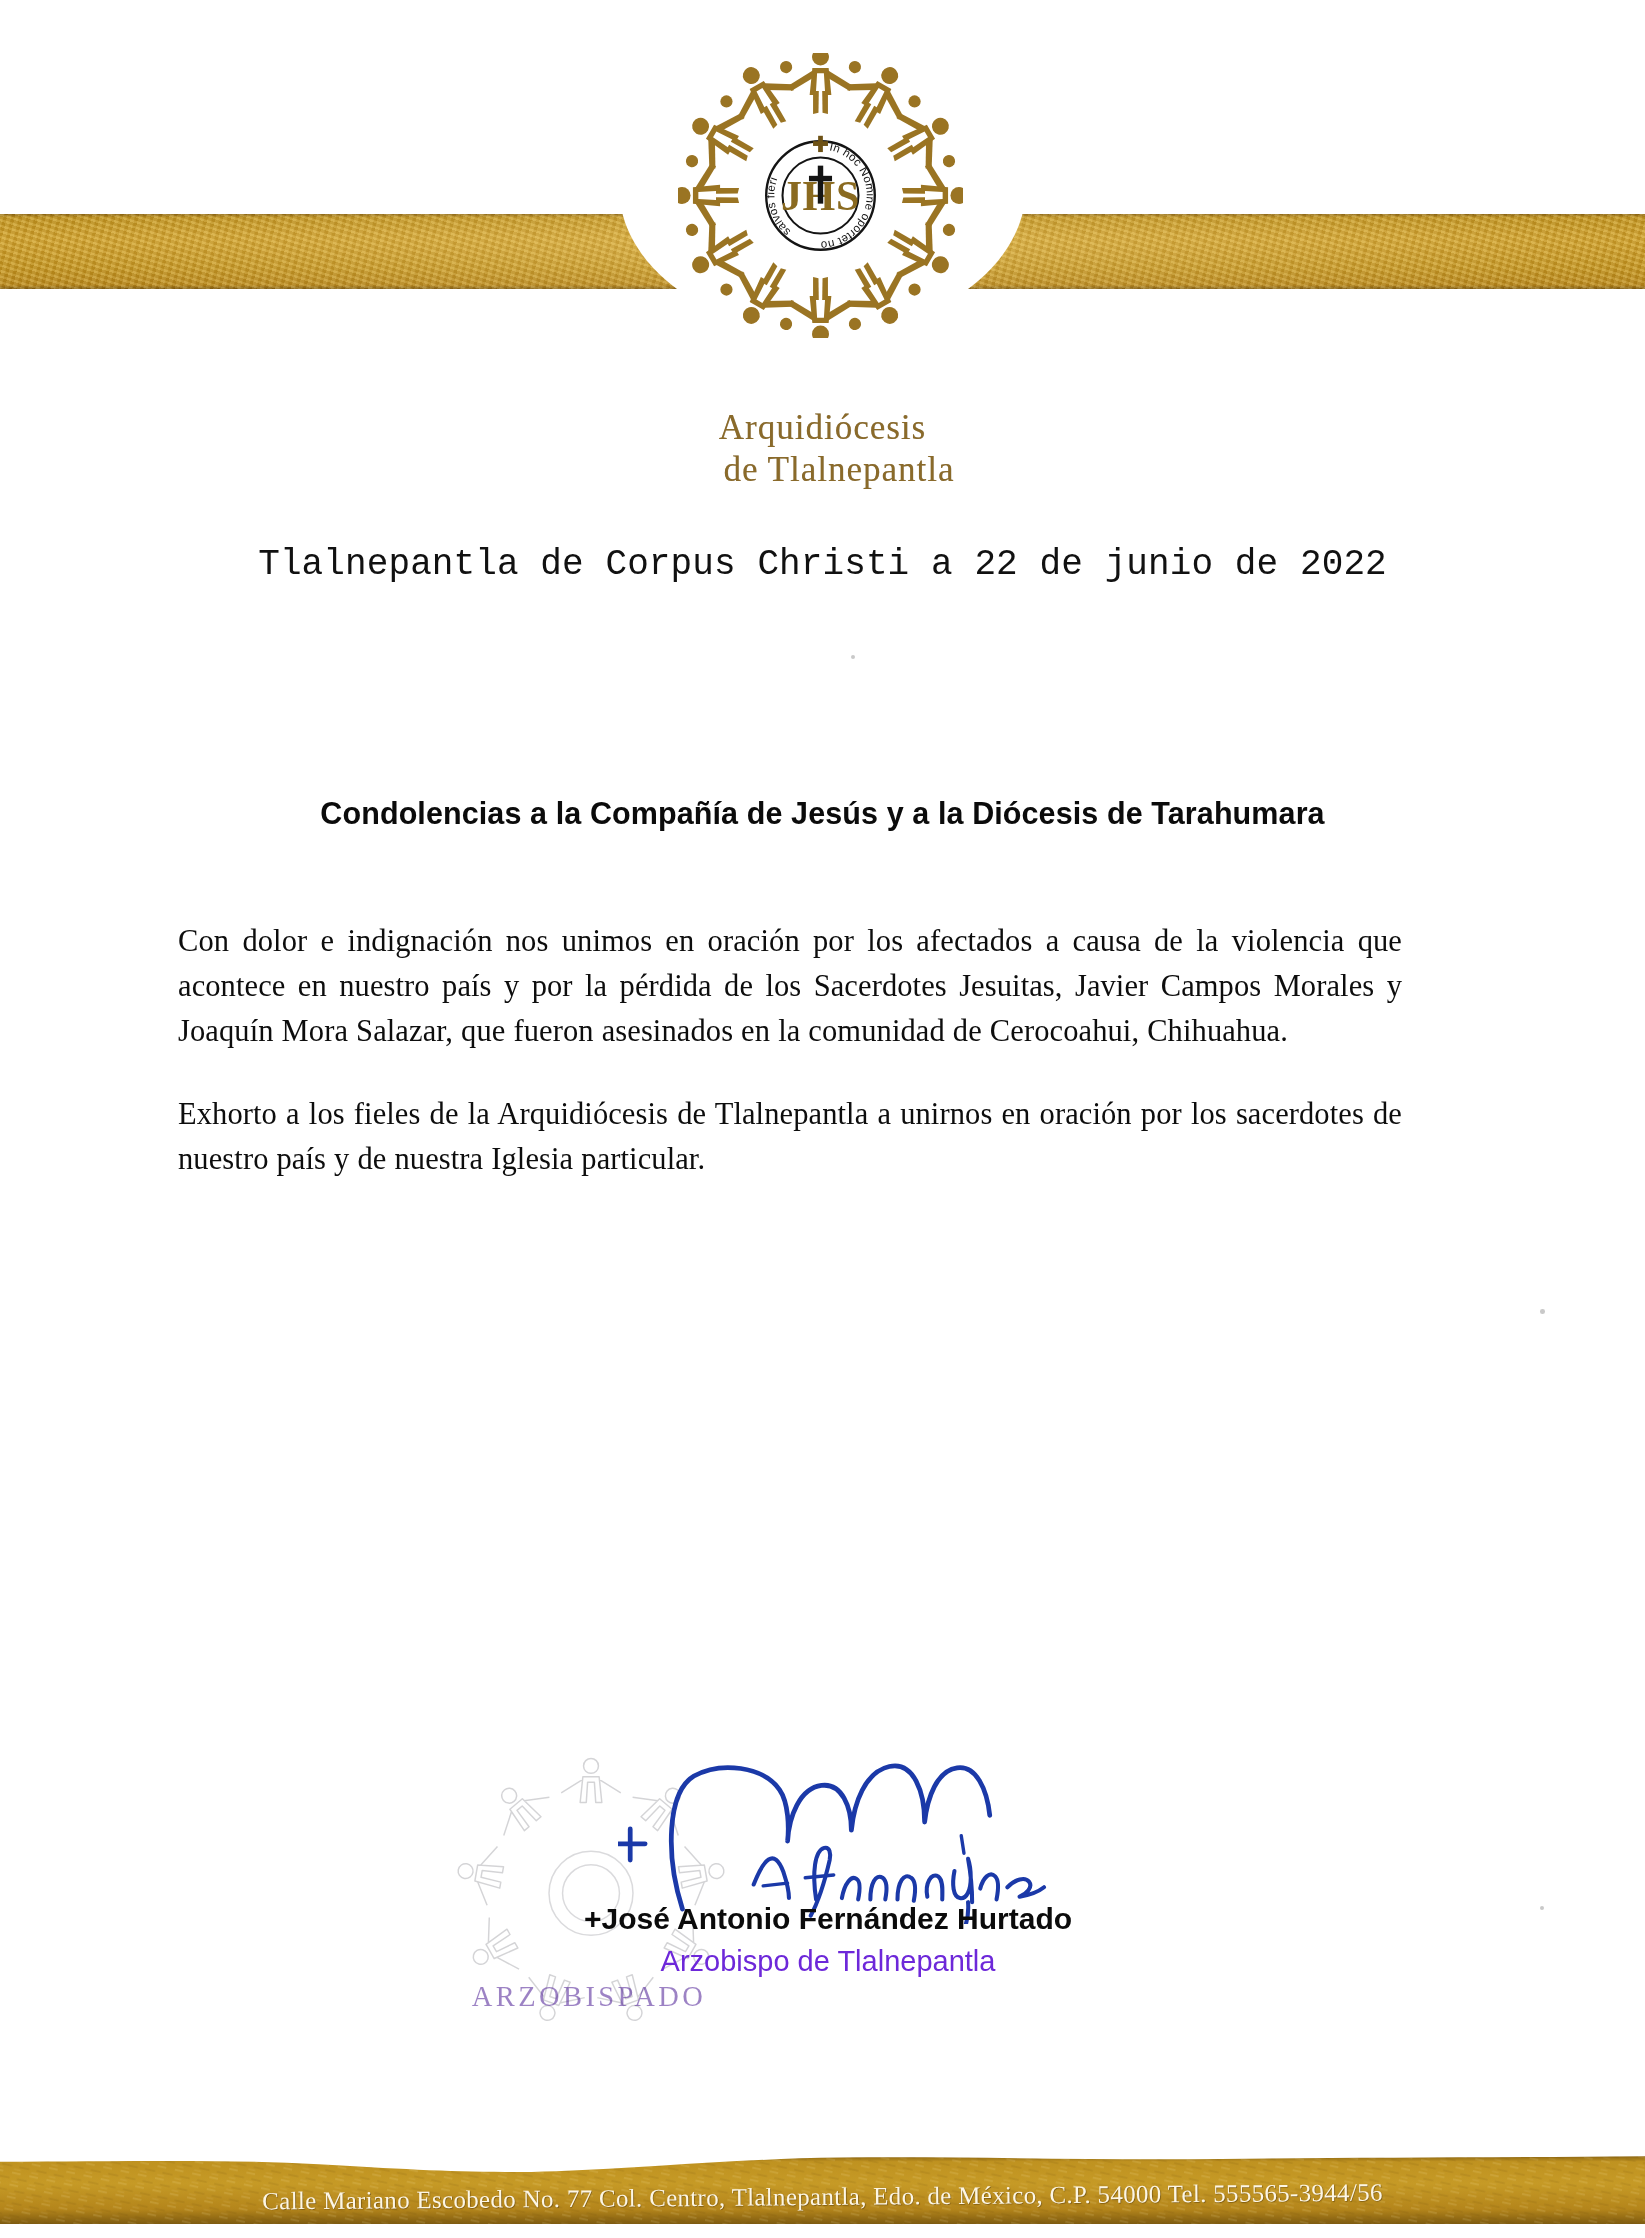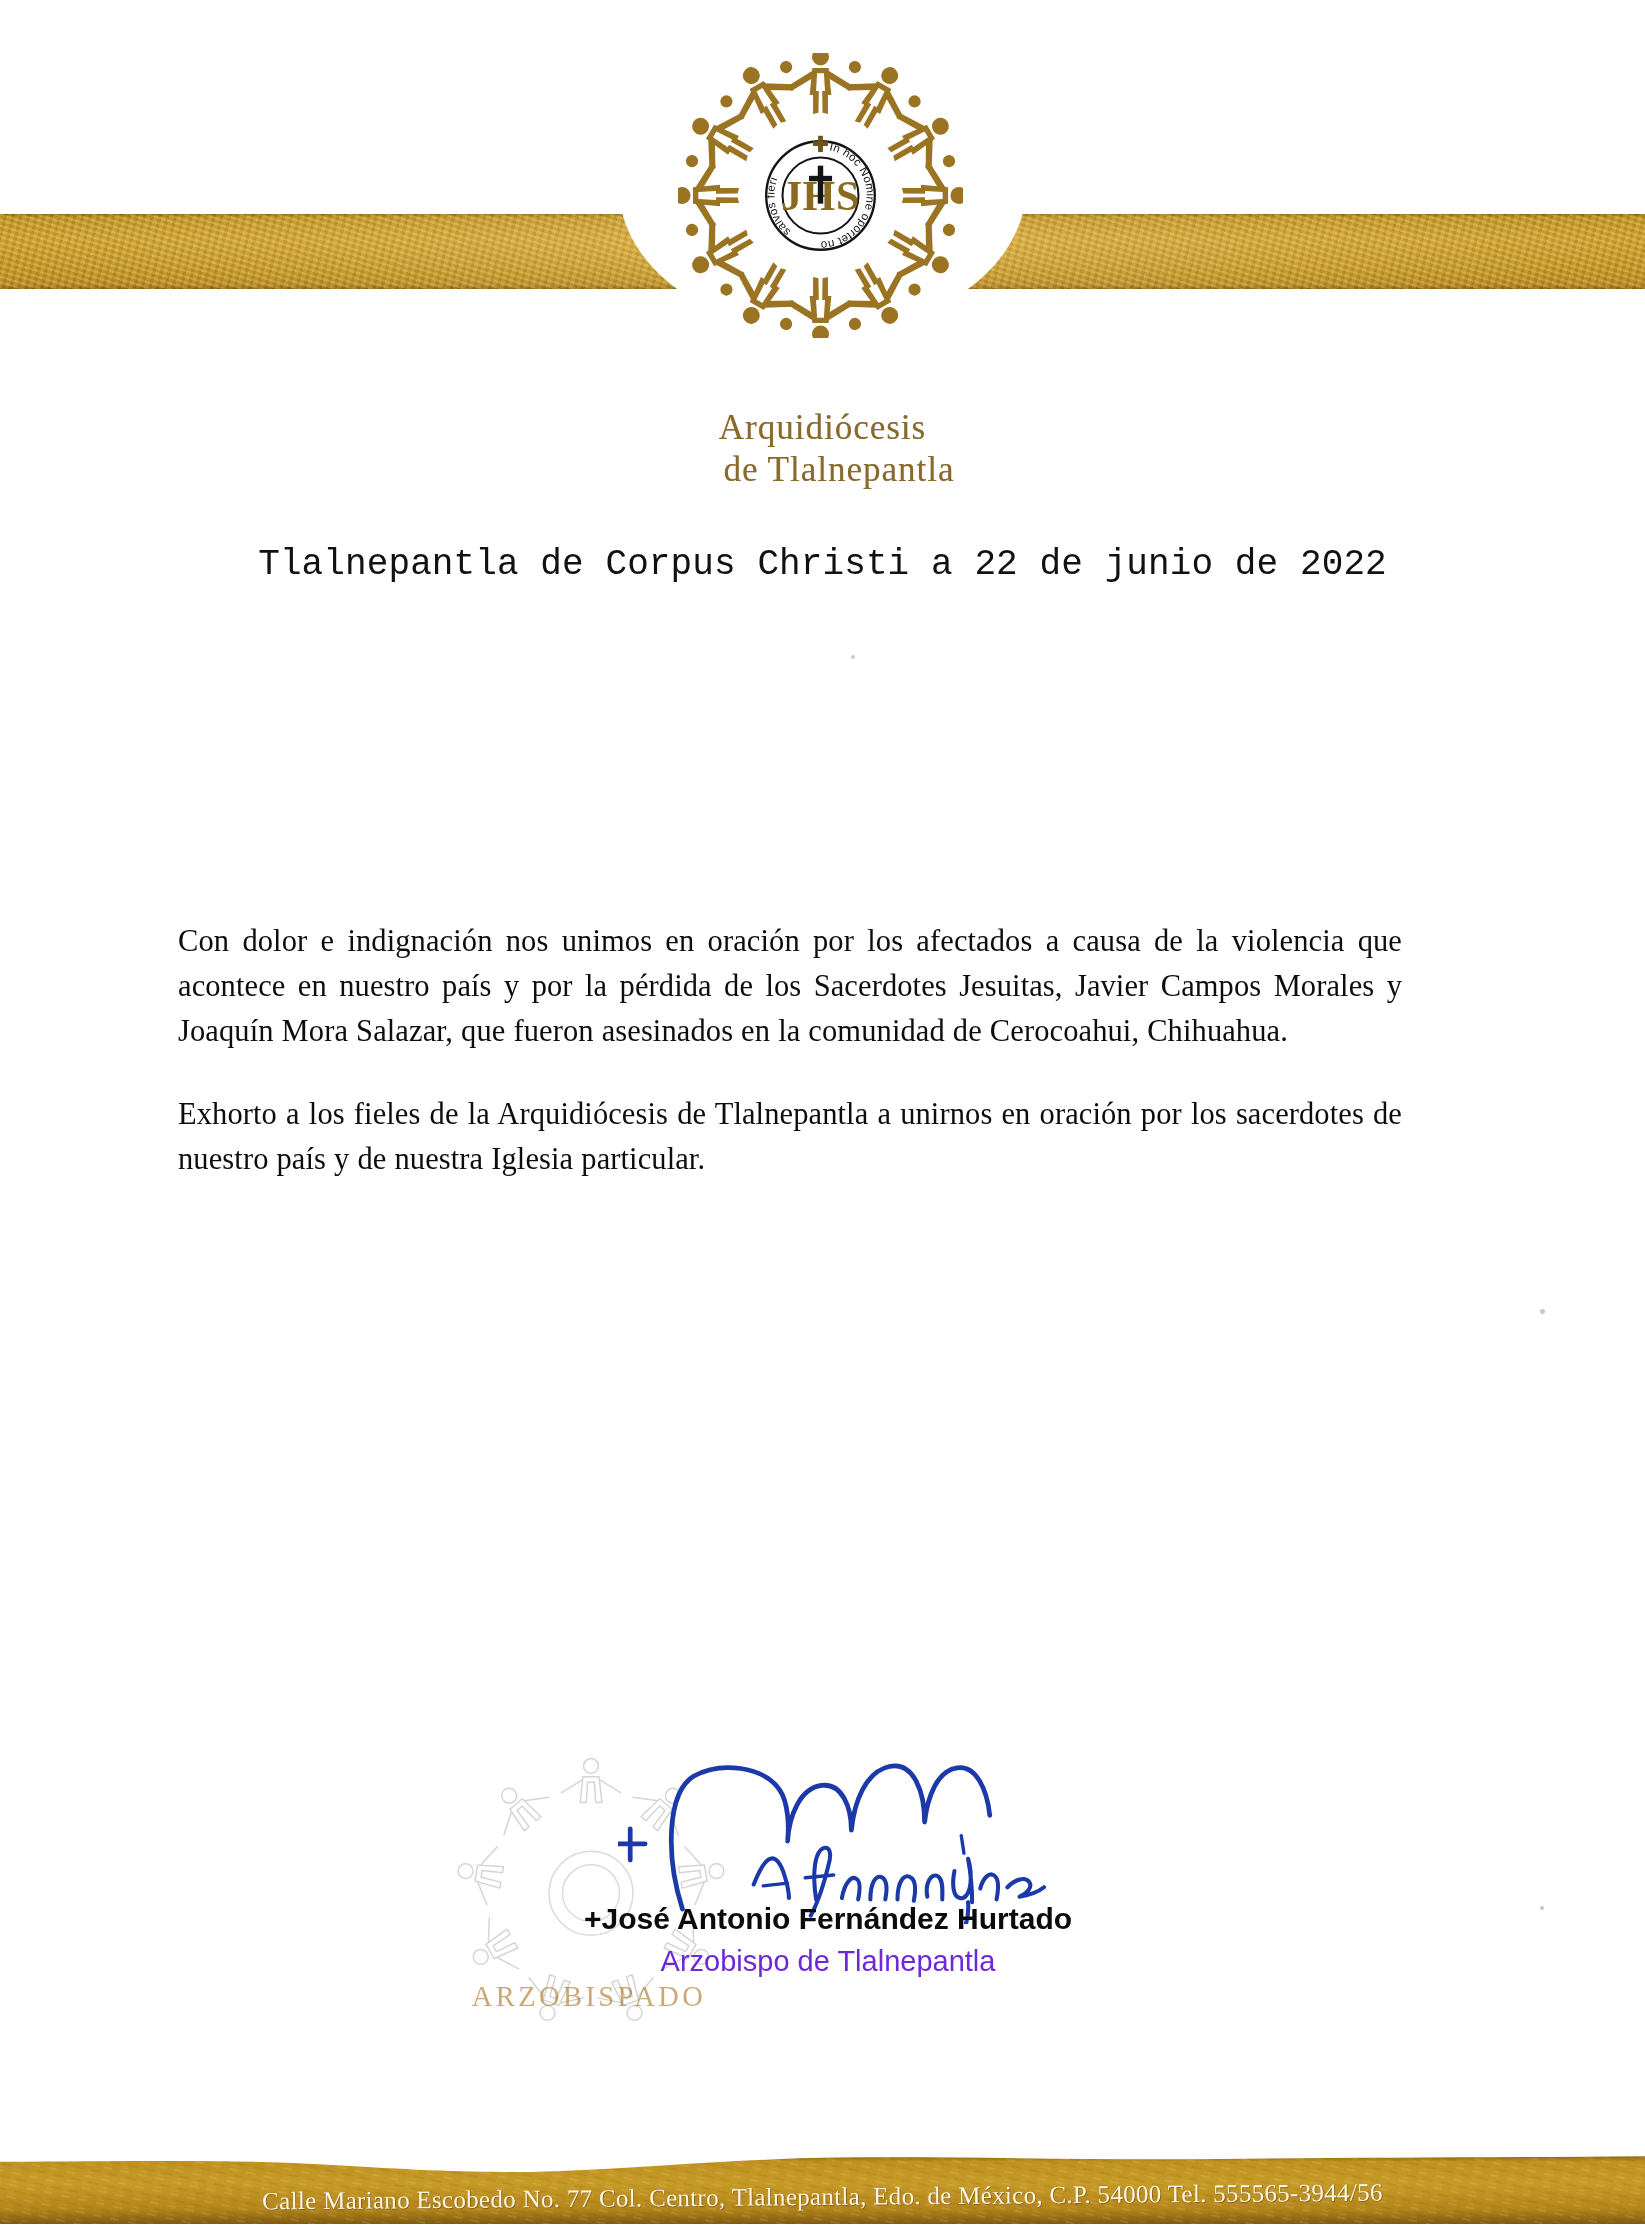--- a/index.html
+++ b/index.html
@@ -148,21 +148,21 @@
   .dryseal svg { display:block; width:312px; height:298px; }
   .dryseal-text {
     position: absolute;
     left: 19px;
     top: 271px;
     width: 298px;
     text-align: center;
     font-family: "Liberation Serif", serif;
     font-size: 28.5px;
     letter-spacing: 3.4px;
-    color: #a16207;
+    color: #4c1d95;
     opacity: 0.55;
   }
 
   
   .signature {
     position: absolute;
     left: 197px;
     top: 17px;
     width: 502px;
     height: 197px;
@@ -353,20 +353,21 @@
     </svg>
   </div>
 
   <div class="diocese-name">
     <div class="line">Arquidiócesis</div>
     <div class="line line2">de Tlalnepantla</div>
   </div>
 
   <div class="dateline">Tlalnepantla de Corpus Christi a 22 de junio de 2022</div>
 
+  <div class="subject">Condolencias a la Compañía de Jesús y a la Diócesis de Tarahumara</div>
 
   <div class="body-block">
     <p class="para">Con dolor e indignación nos unimos en oración por los afectados a causa de la violencia que acontece en nuestro país y por la pérdida de los Sacerdotes Jesuitas, Javier Campos Morales y Joaquín Mora Salazar, que fueron asesinados en la comunidad de Cerocoahui, Chihuahua.</p>
     <p class="para last">Exhorto a los fieles de la Arquidiócesis de Tlalnepantla a unirnos en oración por los sacerdotes de nuestro país y de nuestra Iglesia particular.</p>
   </div>
 
   <div class="sig-area">
 
     <div class="dryseal">
       <svg viewBox="0 0 460 440" xmlns="http://www.w3.org/2000/svg" aria-hidden="true">

